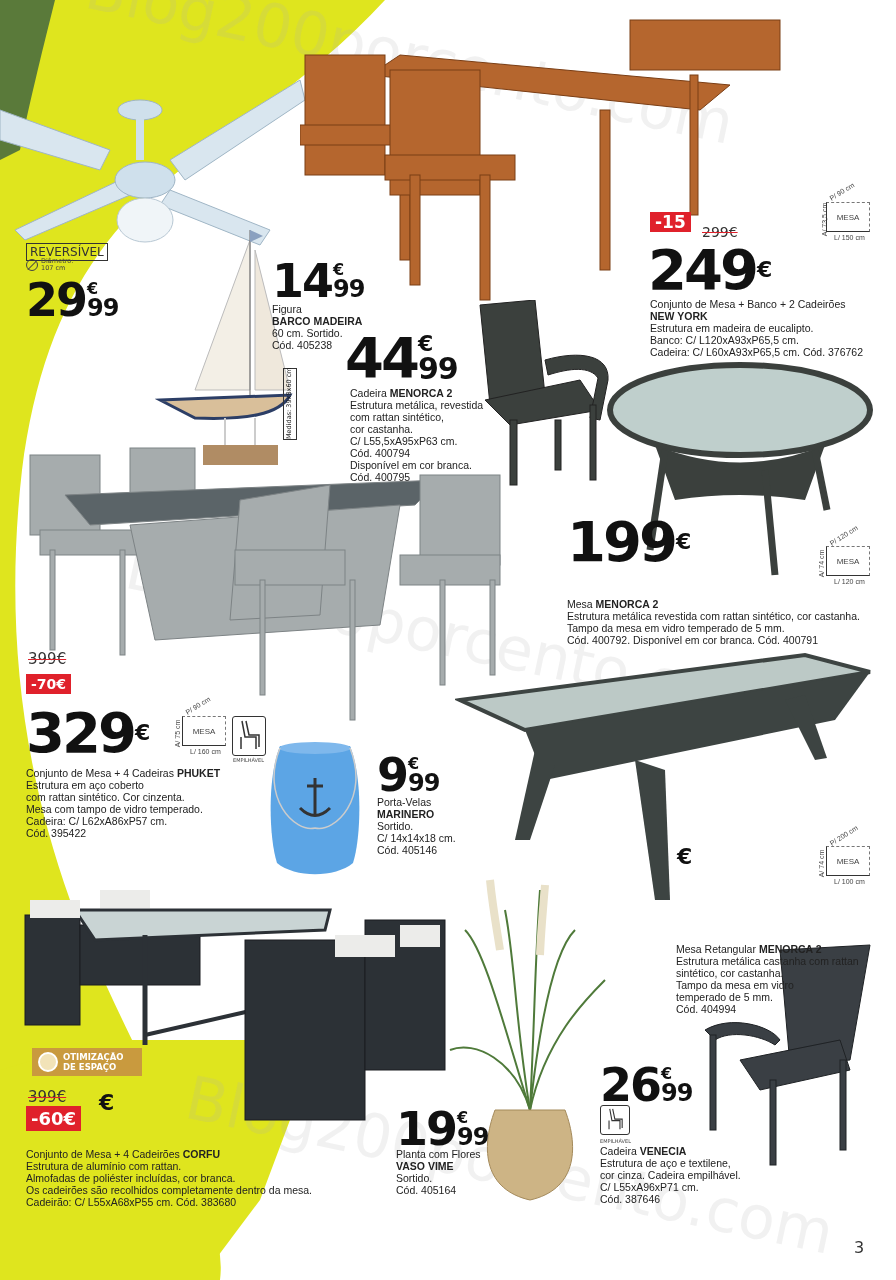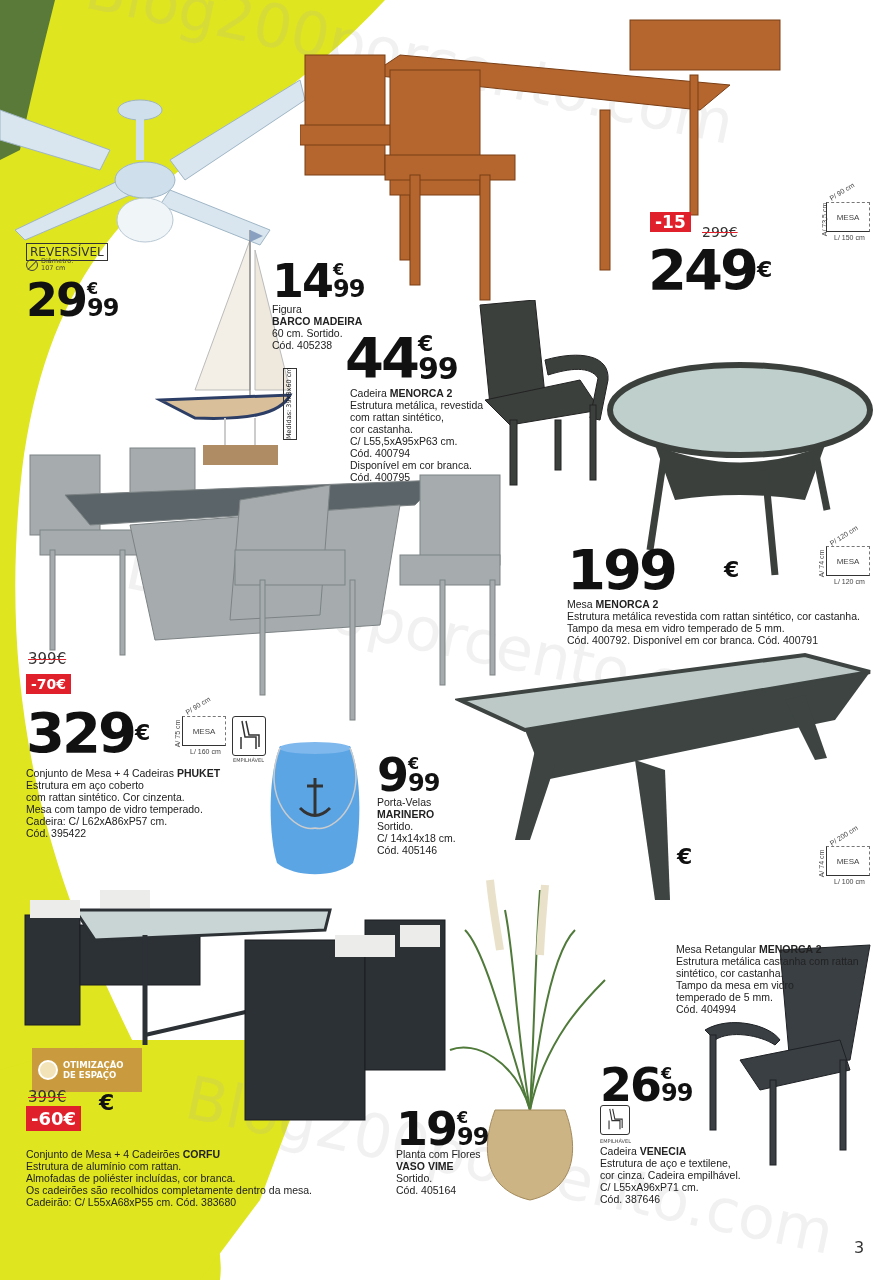--- a/index.html
+++ b/index.html
@@ -230,28 +230,35 @@
   </div>
 
   <div class="abs red-badge" style="left:650px;top:212px;font-size:17px;padding:0 5px;">-15</div>
   <div class="abs old-price" style="left:702px;top:224px;font-size:14px;">299€</div>
   <div class="abs price big" style="left:648px;top:242px;">
     <span class="int">249</span>
     <span class="sup">
         <span class="cur">€</span>
       </span>
   </div>
+  <div class="abs desc" style="left:650px;top:298px;">
+    <div>Conjunto de Mesa + Banco + 2 Cadeirões</div>
+    <div><b>NEW YORK</b></div>
+    <div>Estrutura em madeira de eucalipto.</div>
+    <div>Banco: C/ L120xA93xP65,5 cm.</div>
+    <div>Cadeira: C/ L60xA93xP65,5 cm. Cód. 376762</div>
+  </div>
   <div class="dim-box" style="left:812px;top:186px;">
     <span class="diag">P/ 90 cm</span>
     <span class="vert">A/ 73,5 cm</span>
     <div class="rect">MESA</div>
     <span class="bottom">L/ 150 cm</span>
   </div>
 
-  <div class="abs price big" style="left:567px;top:542px;gap:48px;">
+  <div class="abs price big" style="left:567px;top:514px;">
     <span class="int">199</span>
     <span class="sup">
         <span class="cur">€</span>
       </span>
   </div>
   <div class="abs desc" style="left:567px;top:598px;">
     <div><span>Mesa</span> <b>MENORCA 2</b></div>
     <div>Estrutura metálica revestida com rattan sintético, cor castanha.</div>
     <div>Tampo da mesa em vidro temperado de 5 mm.</div>
     <div>Cód. 400792. Disponível em cor branca. Cód. 400791</div>
@@ -320,21 +327,21 @@
     <div>temperado de 5 mm.</div>
     <div>Cód. 404994</div>
   </div>
   <div class="dim-box" style="left:812px;top:830px;">
     <span class="diag">P/ 200 cm</span>
     <span class="vert">A/ 74 cm</span>
     <div class="rect">MESA</div>
     <span class="bottom">L/ 100 cm</span>
   </div>
 
-  <div class="abs" style="left:32px;top:1048px;width:110px;height:44px;background:#c99a3e;display:flex;align-items:center;gap:5px;padding:3px 6px;">
+  <div class="abs" style="left:32px;top:1048px;width:110px;height:28px;background:#c99a3e;display:flex;align-items:center;gap:5px;padding:3px 6px;">
     <span style="width:20px;height:20px;border-radius:50%;background:#f2e3b8;border:2px solid #fff;display:inline-block;"></span>
     <span style="color:#fff;font-weight:bold;font-size:8.5px;line-height:10px;">
       <span>OTIMIZAÇÃO</span><br>
       <span>DE ESPAÇO</span>
     </span>
   </div>
   <div class="abs old-price" style="left:28px;top:1088px;">399€</div>
   <div class="abs red-badge" style="left:26px;top:1106px;font-size:18px;">-60€</div>
   <div class="abs price big" style="left:98px;top:1092px;">
     <span class="sup">

